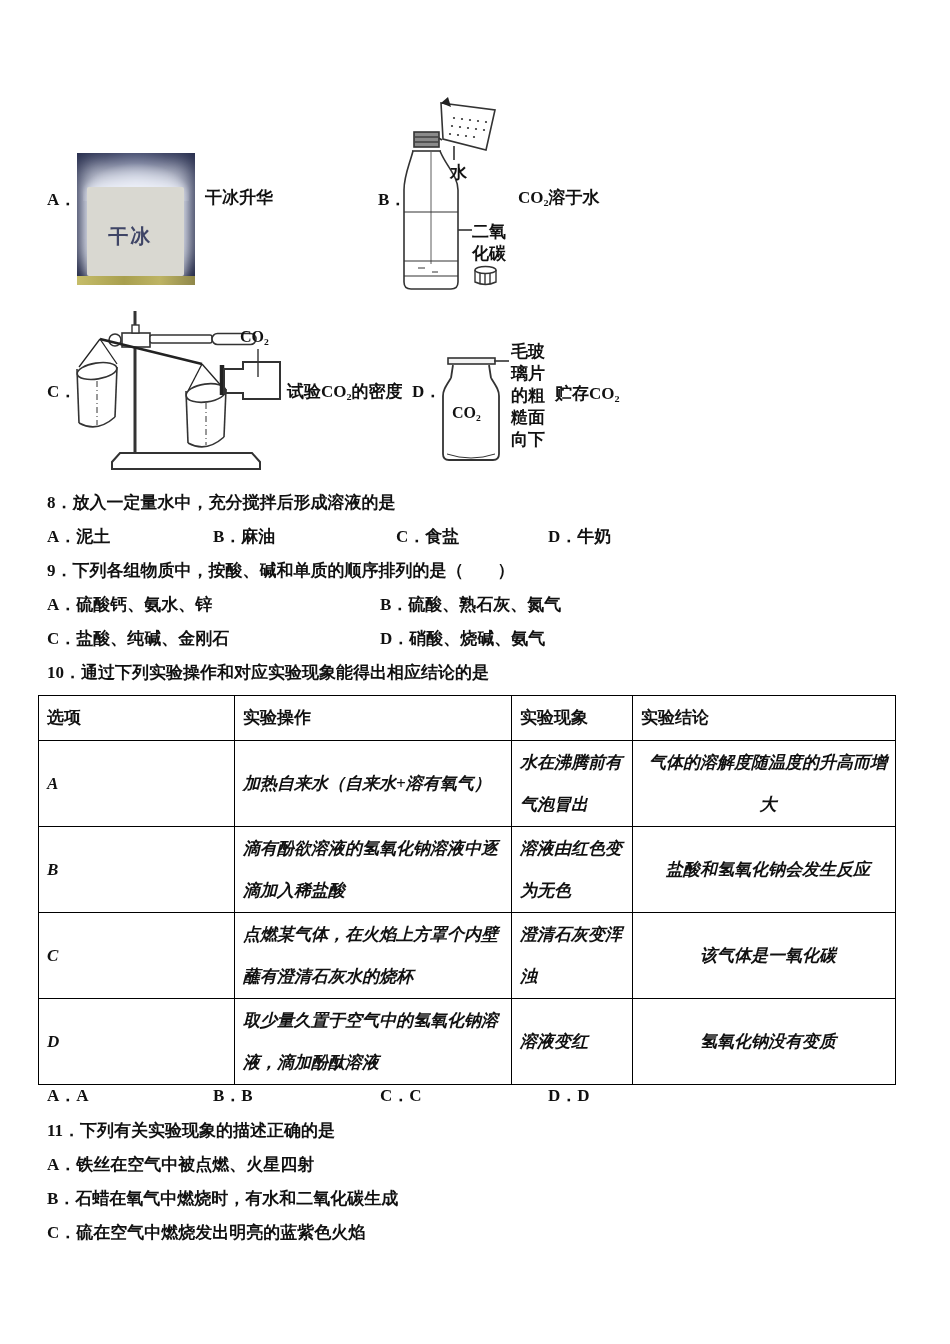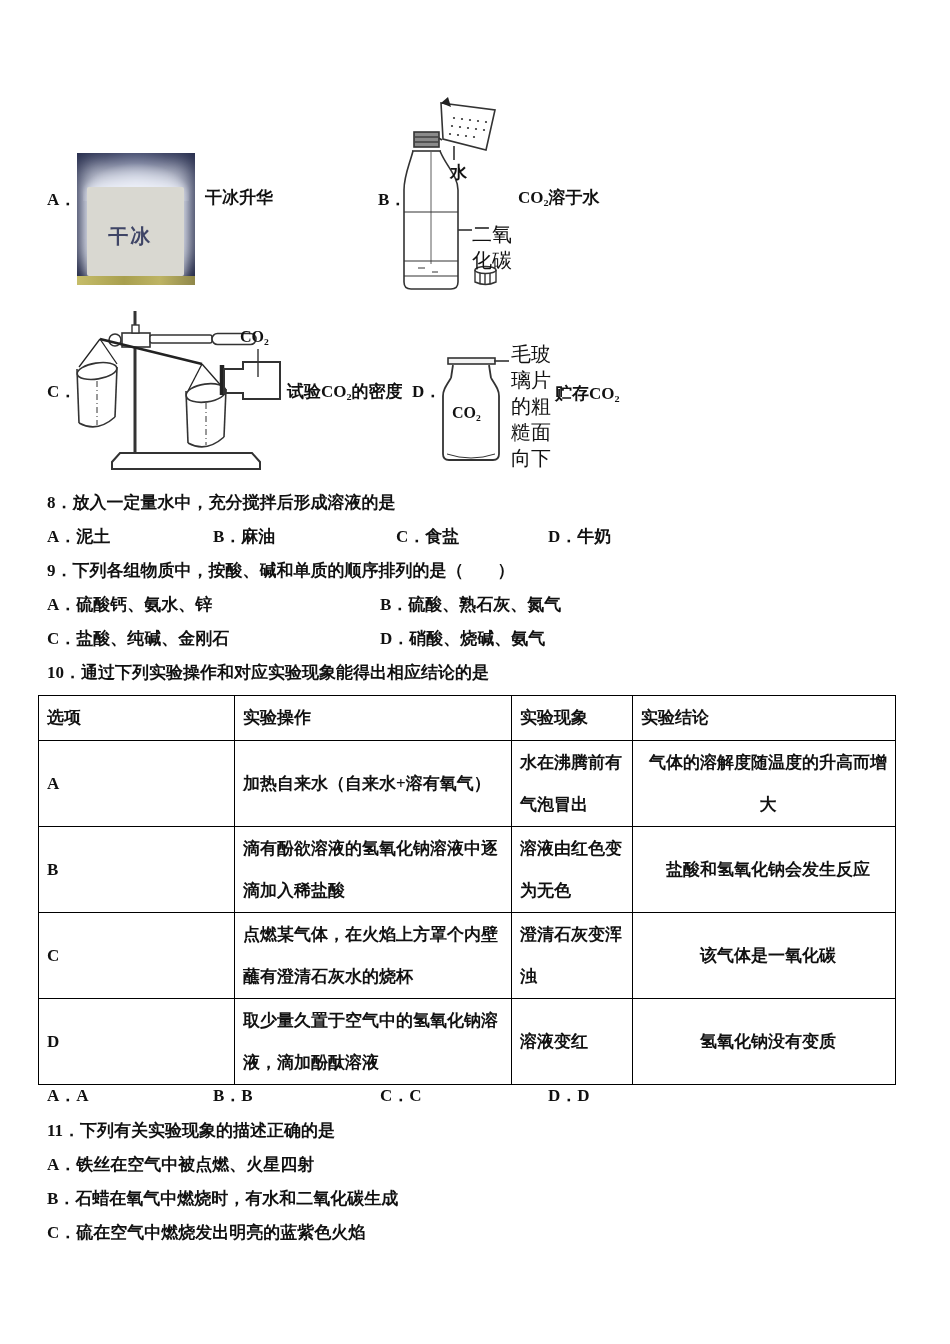--- a/index.html
+++ b/index.html
@@ -1,37 +1,37 @@
 <!DOCTYPE html>
 <html><head>
 <meta charset="utf-8">
 <style>
   html,body{margin:0;padding:0;background:#fff;}
   .page{position:relative;width:950px;height:1344px;background:#ffffff;overflow:hidden;
         font-family:"Liberation Serif","DejaVu Serif",serif;color:#111;}
   .t{position:absolute;font-size:17px;font-weight:700;white-space:nowrap;line-height:1.3;}
   .abs{position:absolute;}
-  .vcol{position:absolute;font-size:20px;font-weight:400;width:40px;line-height:1.3;
+  .vcol{position:absolute;font-size:17px;font-weight:700;width:40px;line-height:1.3;
         word-break:break-all;}
   
   .photo{position:absolute;left:77px;top:153px;width:118px;height:132px;overflow:hidden;
          background:radial-gradient(ellipse at 50% 22%, #4a5378 0%, #2a3154 40%, #1d2340 100%);}
   .fog{position:absolute;left:6px;top:4px;right:6px;height:44px;
        background:radial-gradient(ellipse 75% 120% at 50% 100%, rgba(248,249,255,0.95), rgba(248,249,255,0) 72%);}
   .cube{position:absolute;left:10px;right:11px;top:34px;bottom:9px;background:#d9d8d1;border-radius:2px;
         box-shadow:0 -16px 22px 6px rgba(240,243,252,0.85), 0 0 8px 2px rgba(235,238,250,0.6);padding-left:12px;}
   .cube-label{position:absolute;left:22%;top:40%;font-size:20px;font-weight:700;color:#3f4566;letter-spacing:2px;}
   .floor{position:absolute;left:0;right:0;bottom:0;height:9px;
          background:linear-gradient(90deg,#c6bd6a,#a89f4e 40%,#beb464 70%,#8f874a);}
   
   .qtable{position:absolute;left:38px;top:695px;width:857px;border-collapse:collapse;table-layout:fixed;padding-left:44px;}
   .qtable th,.qtable td{border:1px solid #000;font-size:17px;font-weight:700;text-align:left;
          vertical-align:middle;padding:0 2px 0 8px;word-break:break-all;}
   .qtable th{height:44px;line-height:1.25;}
-  .qtable td{height:85px;line-height:2.45;}
+  .qtable td{height:85px;line-height:2.45;font-style:italic;}
   .qtable td.last{padding-left:10px;text-align:center;}
   svg{overflow:visible;}
 </style>
 </head>
 <body>
 
 <div class="page">
 
   <span class="t" style="left:47px;top:189px">A．</span>
 

